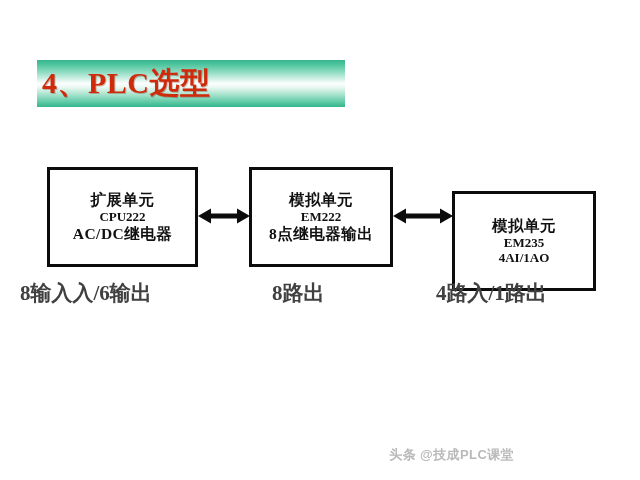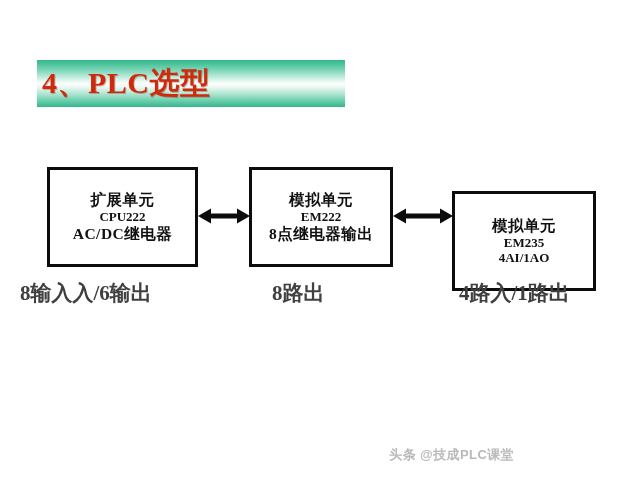--- a/index.html
+++ b/index.html
@@ -104,21 +104,21 @@
     top: 279px;
     font-family: "Liberation Serif", "DejaVu Serif", serif;
     font-size: 21px;
     font-weight: bold;
     color: #404040;
     white-space: nowrap;
     letter-spacing: 0px;
   }
   #caption-1 { left: 20px; }
   #caption-2 { left: 272px; }
-  #caption-3 { left: 459px; }
+  #caption-3 { left: 436px; }
 
   
   .watermark {
     position: absolute;
     right: 22px;
     bottom: 16px;
     font-family: "Liberation Sans", "DejaVu Sans", sans-serif;
     font-size: 13px;
     font-weight: bold;
     color: #b9b9b9;

